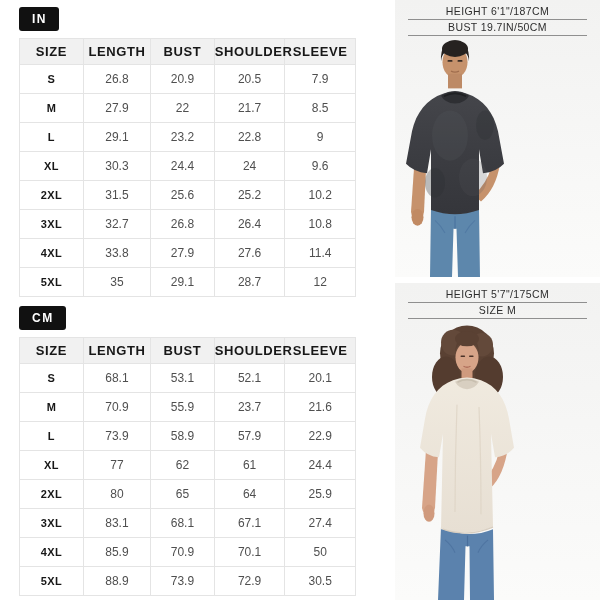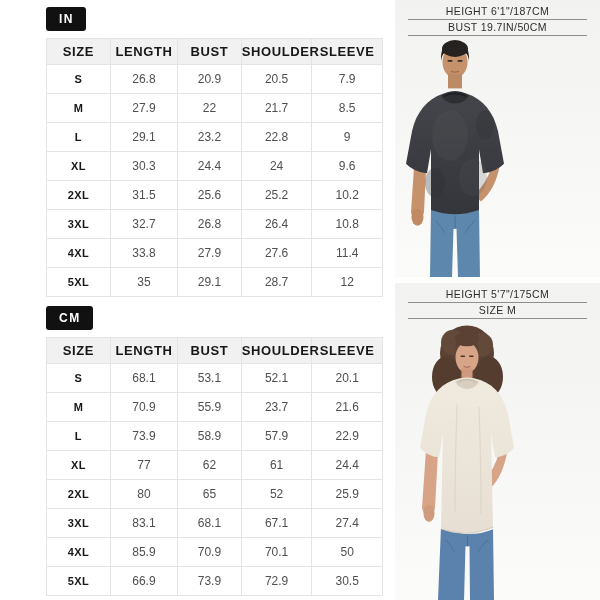--- a/index.html
+++ b/index.html
@@ -2,21 +2,21 @@
 <html><head>
 <meta charset="utf-8">
 <style>
   * { margin:0; padding:0; box-sizing:border-box; }
   html,body { background:#ffffff; }
   .page {
     position:relative; width:600px; height:600px; background:#ffffff;
     font-family:"Liberation Sans", sans-serif; overflow:hidden;
   }
   
-  .left-col { position:absolute; left:46px; top:0; width:337px; }
+  .left-col { position:absolute; left:19px; top:0; width:337px; }
   .unit-badge {
     display:inline-block; background:#111111; color:#ffffff;
     font-size:12px; font-weight:bold; letter-spacing:1.5px;
     padding:5px 12px 5px 13px; border-radius:3px; line-height:14px;
   }
   .badge-in { margin-top:7px; }
   .badge-cm { margin-top:9px; }
   table.size-table {
     width:337px; border-collapse:collapse; margin-top:7px;
     table-layout:fixed; background:#ffffff;
@@ -185,40 +185,40 @@
             <th>XL</th>
             <td>77</td>
             <td>62</td>
             <td>61</td>
             <td>24.4</td>
           </tr>
           <tr>
             <th>2XL</th>
             <td>80</td>
             <td>65</td>
-            <td>52</td>
+            <td>64</td>
             <td>25.9</td>
           </tr>
           <tr>
             <th>3XL</th>
             <td>83.1</td>
             <td>68.1</td>
             <td>67.1</td>
             <td>27.4</td>
           </tr>
           <tr>
             <th>4XL</th>
             <td>85.9</td>
             <td>70.9</td>
             <td>70.1</td>
             <td>50</td>
           </tr>
           <tr>
             <th>5XL</th>
-            <td>66.9</td>
+            <td>88.9</td>
             <td>73.9</td>
             <td>72.9</td>
             <td>30.5</td>
           </tr>
         </tbody>
       </table>
   </div>
 
   <div class="right-col">
 

